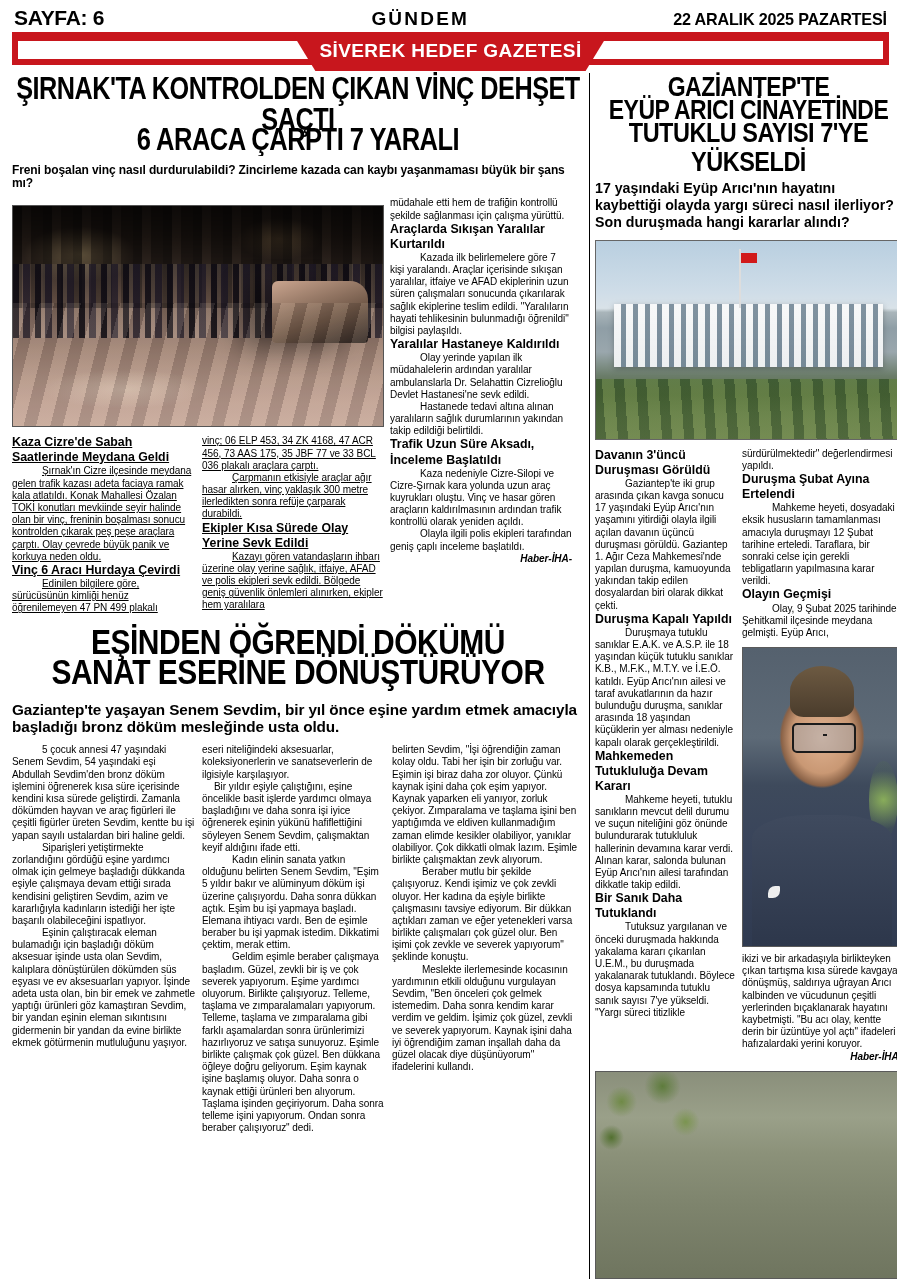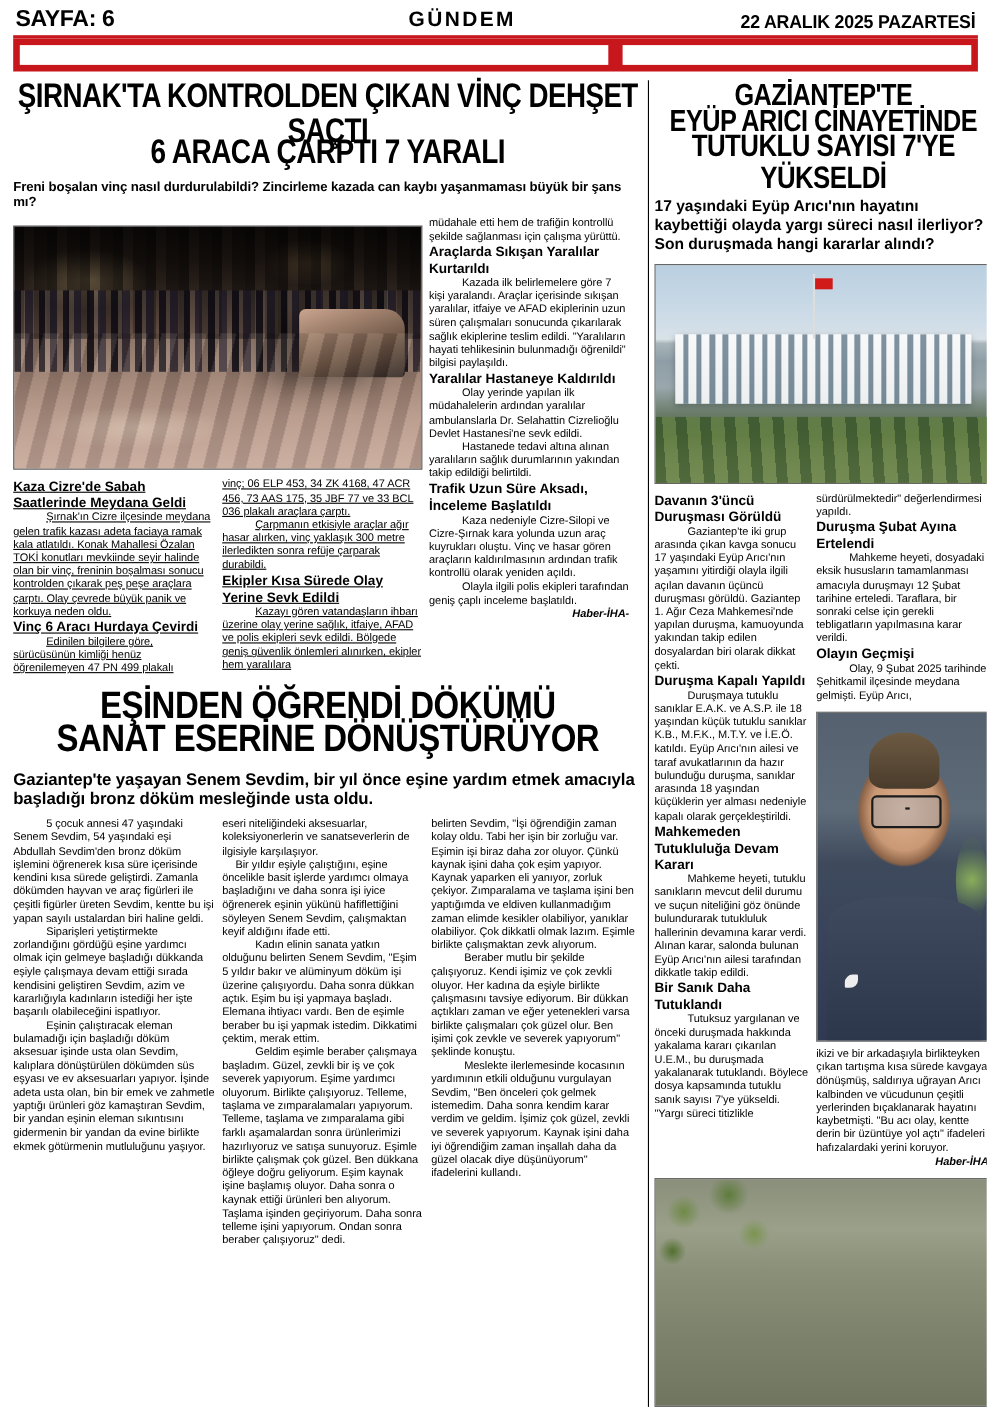--- a/index.html
+++ b/index.html
@@ -331,20 +331,21 @@
     <div class="masthead-left">SAYFA: 6</div>
     <div class="masthead-center">GÜNDEM</div>
     <div class="masthead-right">22 ARALIK 2025 PAZARTESİ</div>
   </div>
   <div class="red-rule"></div>
 
   <div class="banner-wrap">
     <div class="banner-bar"></div>
     <div class="banner-inner-left"></div>
     <div class="banner-inner-right"></div>
+    <div class="banner-plate">SİVEREK HEDEF GAZETESİ</div>
   </div>
 
   <div class="content">
     <div class="main-split">
 
       <div class="left-zone">
 
         <div>
           <h1 class="hl hl-a1">ŞIRNAK'TA KONTROLDEN ÇIKAN VİNÇ DEHŞET SAÇTI</h1>
           <h1 class="hl hl-a2">6 ARACA ÇARPTI 7 YARALI</h1>

